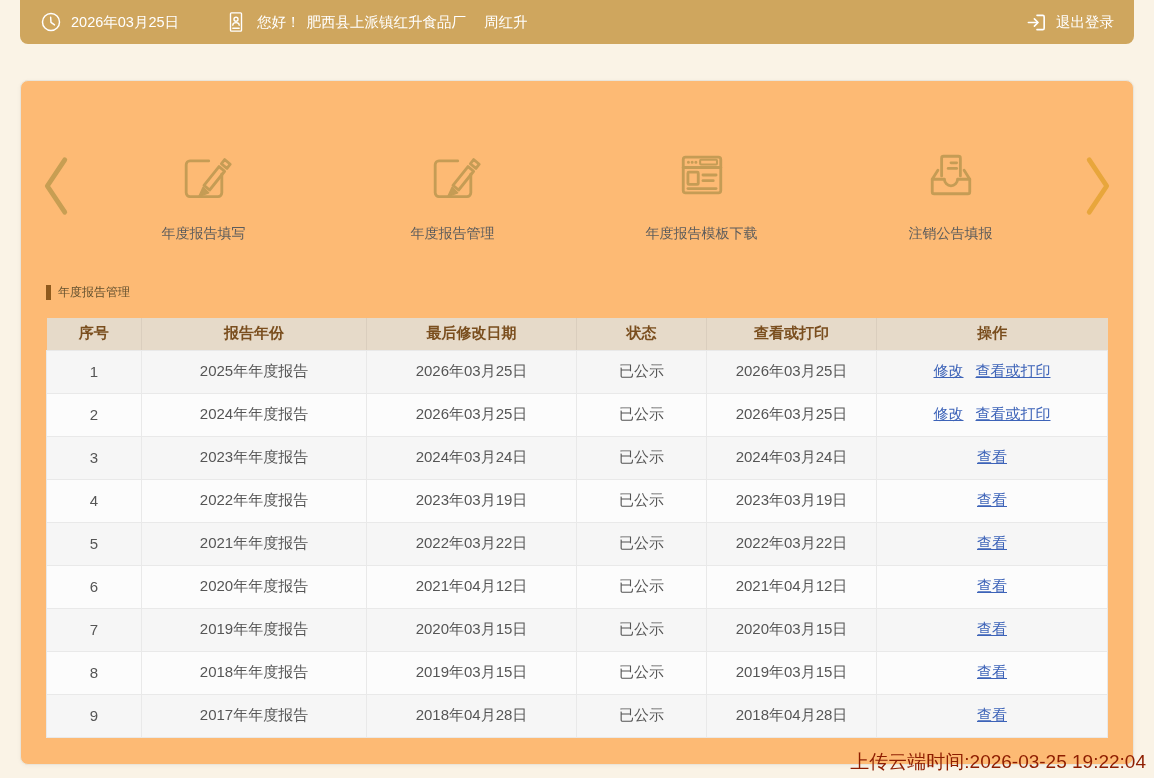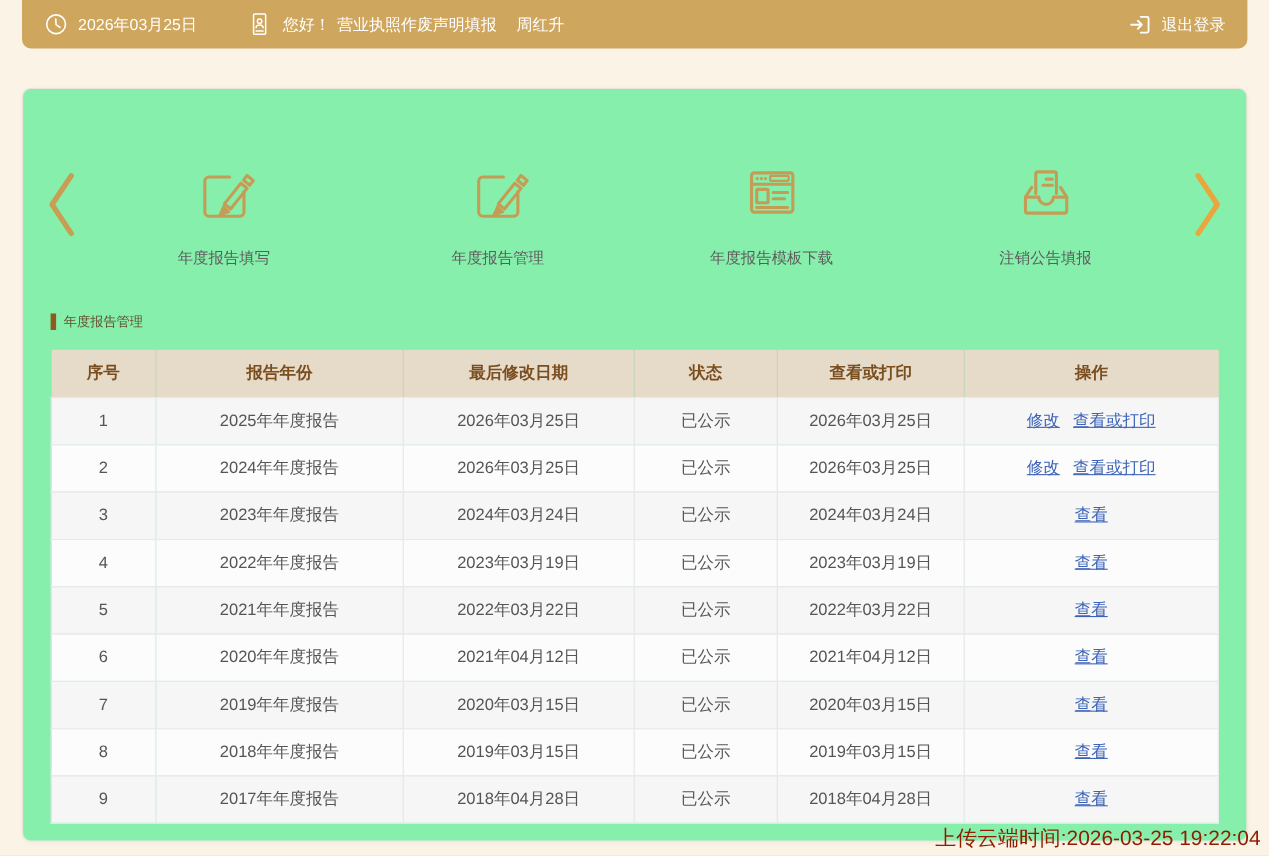--- a/index.html
+++ b/index.html
@@ -24,21 +24,21 @@
   .tb-date { margin-left:9px; }
   .grp-user { margin-left:46px; }
   .tb-greet { margin-left:10px;text-align:right; }
   .tb-company { margin-left:6px; }
   .tb-user { margin-left:18px; }
   .grp-logout { margin-left:auto; cursor:pointer;justify-content:space-between; }
   .tb-logout { margin-left:8px; }
   
   .card {
     position:absolute; left:20px; top:80px; width:1114px; height:685px;
-    background:#86efac;
+    background:#fdba74;
     border:1px solid #EAE5DA;
     border-radius:8px;
     box-shadow:0 1px 4px rgba(0,0,0,0.04);
   }
   
   .carousel {
     position:absolute; top:64px; left:0; right:0; height:110px;
     display:flex; align-items:flex-start;
     padding:0 14px;
   }
@@ -54,21 +54,21 @@
   .section-title {
     position:absolute; top:203px; left:25px;
     font-size:12px; color:#63512F;
     display:flex; align-items:center;
   }
   .bullet { width:5px; height:15px; background:#8F5A1D; margin-right:7px; }
   
   .table-wrap { position:absolute; top:237px; left:25px; right:25px; }
   table { width:100%; border-collapse:collapse; table-layout:fixed; }
   thead th {
-    height:43px; background:var(--header-bg,#E6DAC9);
+    height:32px; background:var(--header-bg,#E6DAC9);
     color:var(--header-text,#7A4E1E);
     font-size:15px; font-weight:bold; text-align:center;
     border-right:1px solid rgba(0,0,0,0.05);
   }
   thead th:last-child { border-right:none; }
   tbody td {
     height:43px; text-align:center; font-size:15px; color:#555;
     border:1px solid #E9E9E9;
     background:#FCFCFC;
   }
@@ -99,21 +99,21 @@
   <div class="grp grp-user">
     <span>
       <svg width="22" height="24" viewBox="0 0 24 26" fill="none" stroke="#fff" stroke-width="1.5" stroke-linecap="round" stroke-linejoin="round">
         <rect x="6" y="3" width="12" height="20" rx="1"></rect>
         <circle cx="12" cy="10" r="2.2"></circle>
         <path d="M8.5 16.5a3.5 2.8 0 0 1 7 0"></path>
         <line x1="8.5" y1="19.8" x2="15.5" y2="19.8"></line>
       </svg>
     </span>
     <span class="tb-greet">您好！</span>
-    <span class="tb-company">营业执照作废声明填报</span>
+    <span class="tb-company">肥西县上派镇红升食品厂</span>
     <span class="tb-user">周红升</span>
   </div>
   <div class="grp grp-logout">
     <span>
       <svg width="23" height="23" viewBox="0 0 24 24" fill="none" stroke="#fff" stroke-width="1.7" stroke-linecap="round" stroke-linejoin="round">
         <path d="M12.5 4.5h6A1.5 1.5 0 0 1 20 6v12a1.5 1.5 0 0 1-1.5 1.5h-6"></path>
         <line x1="3.5" y1="12" x2="13" y2="12"></line>
         <polyline points="9.8,8.2 13.6,12 9.8,15.8"></polyline>
       </svg>
     </span>

